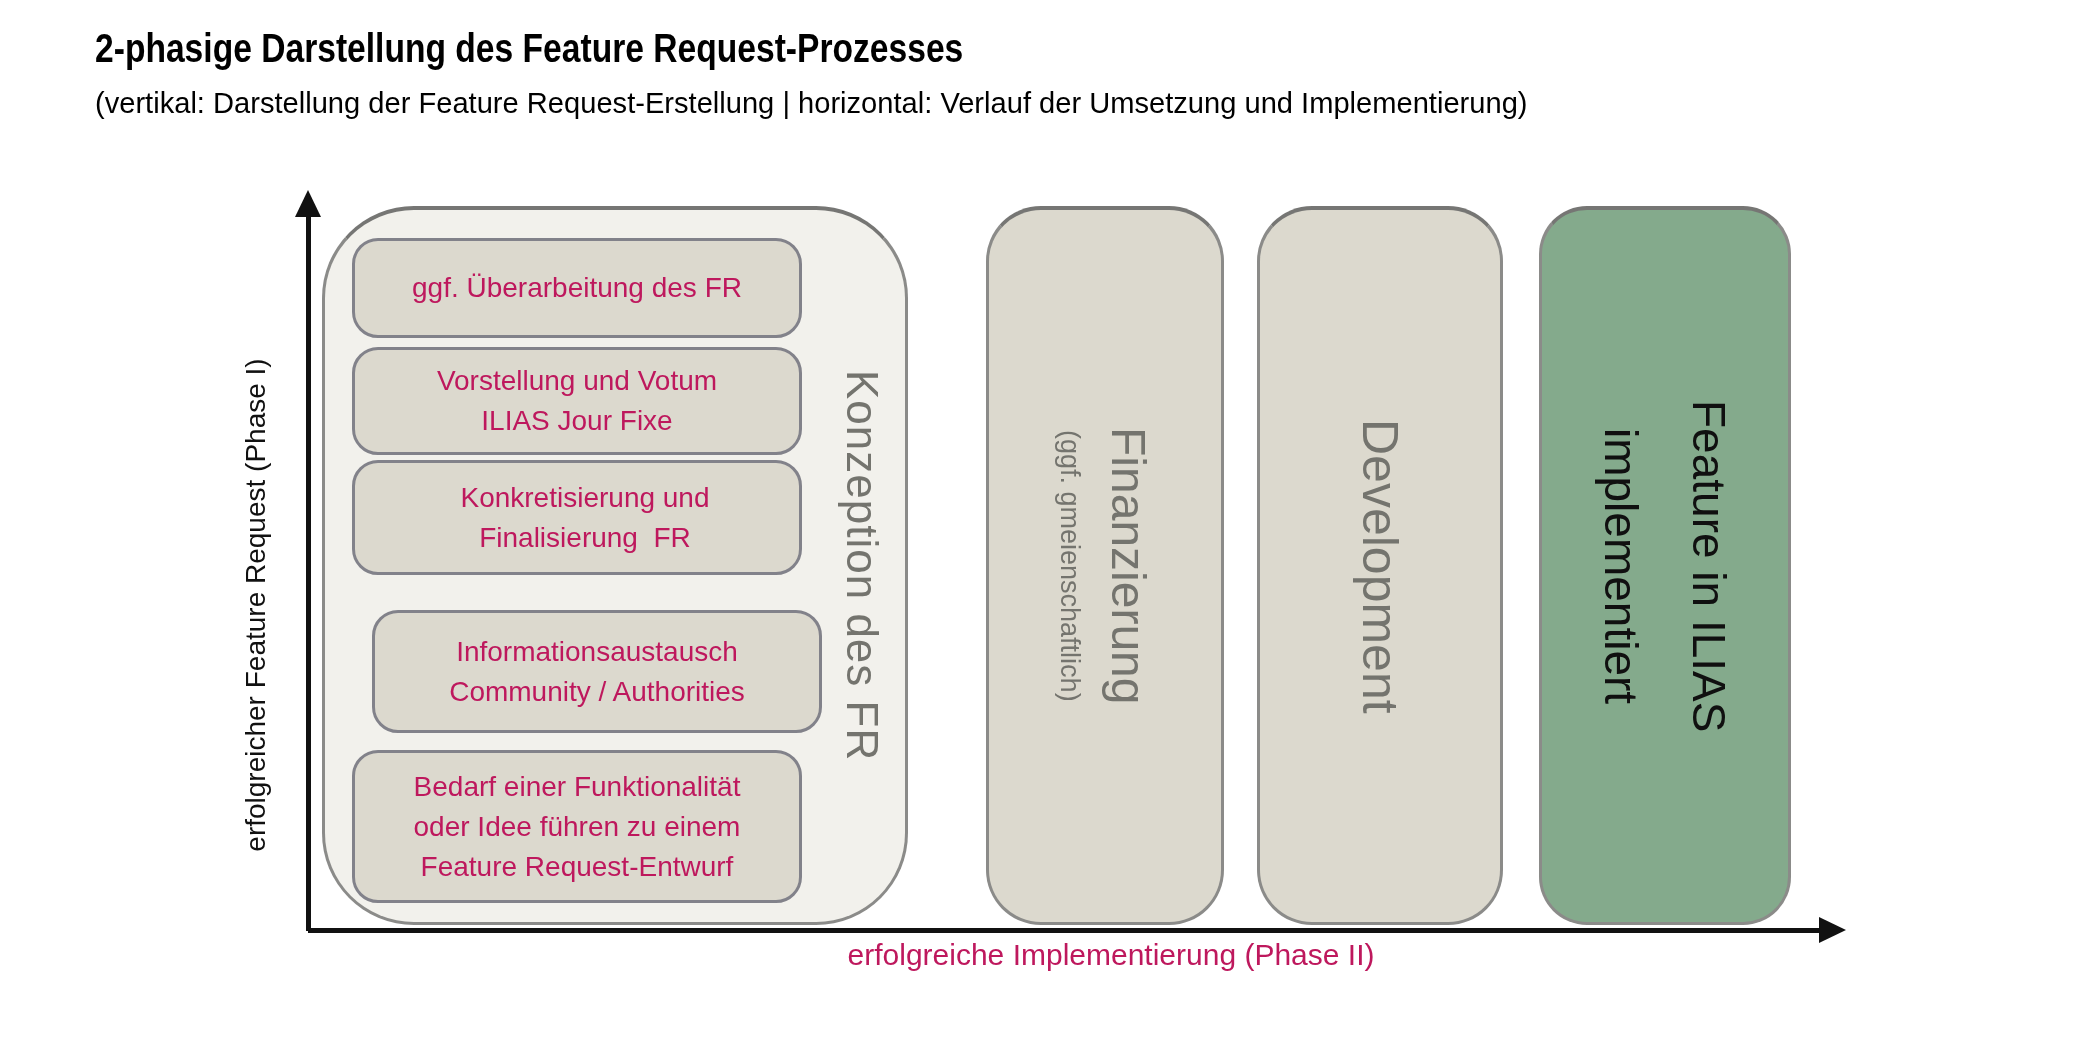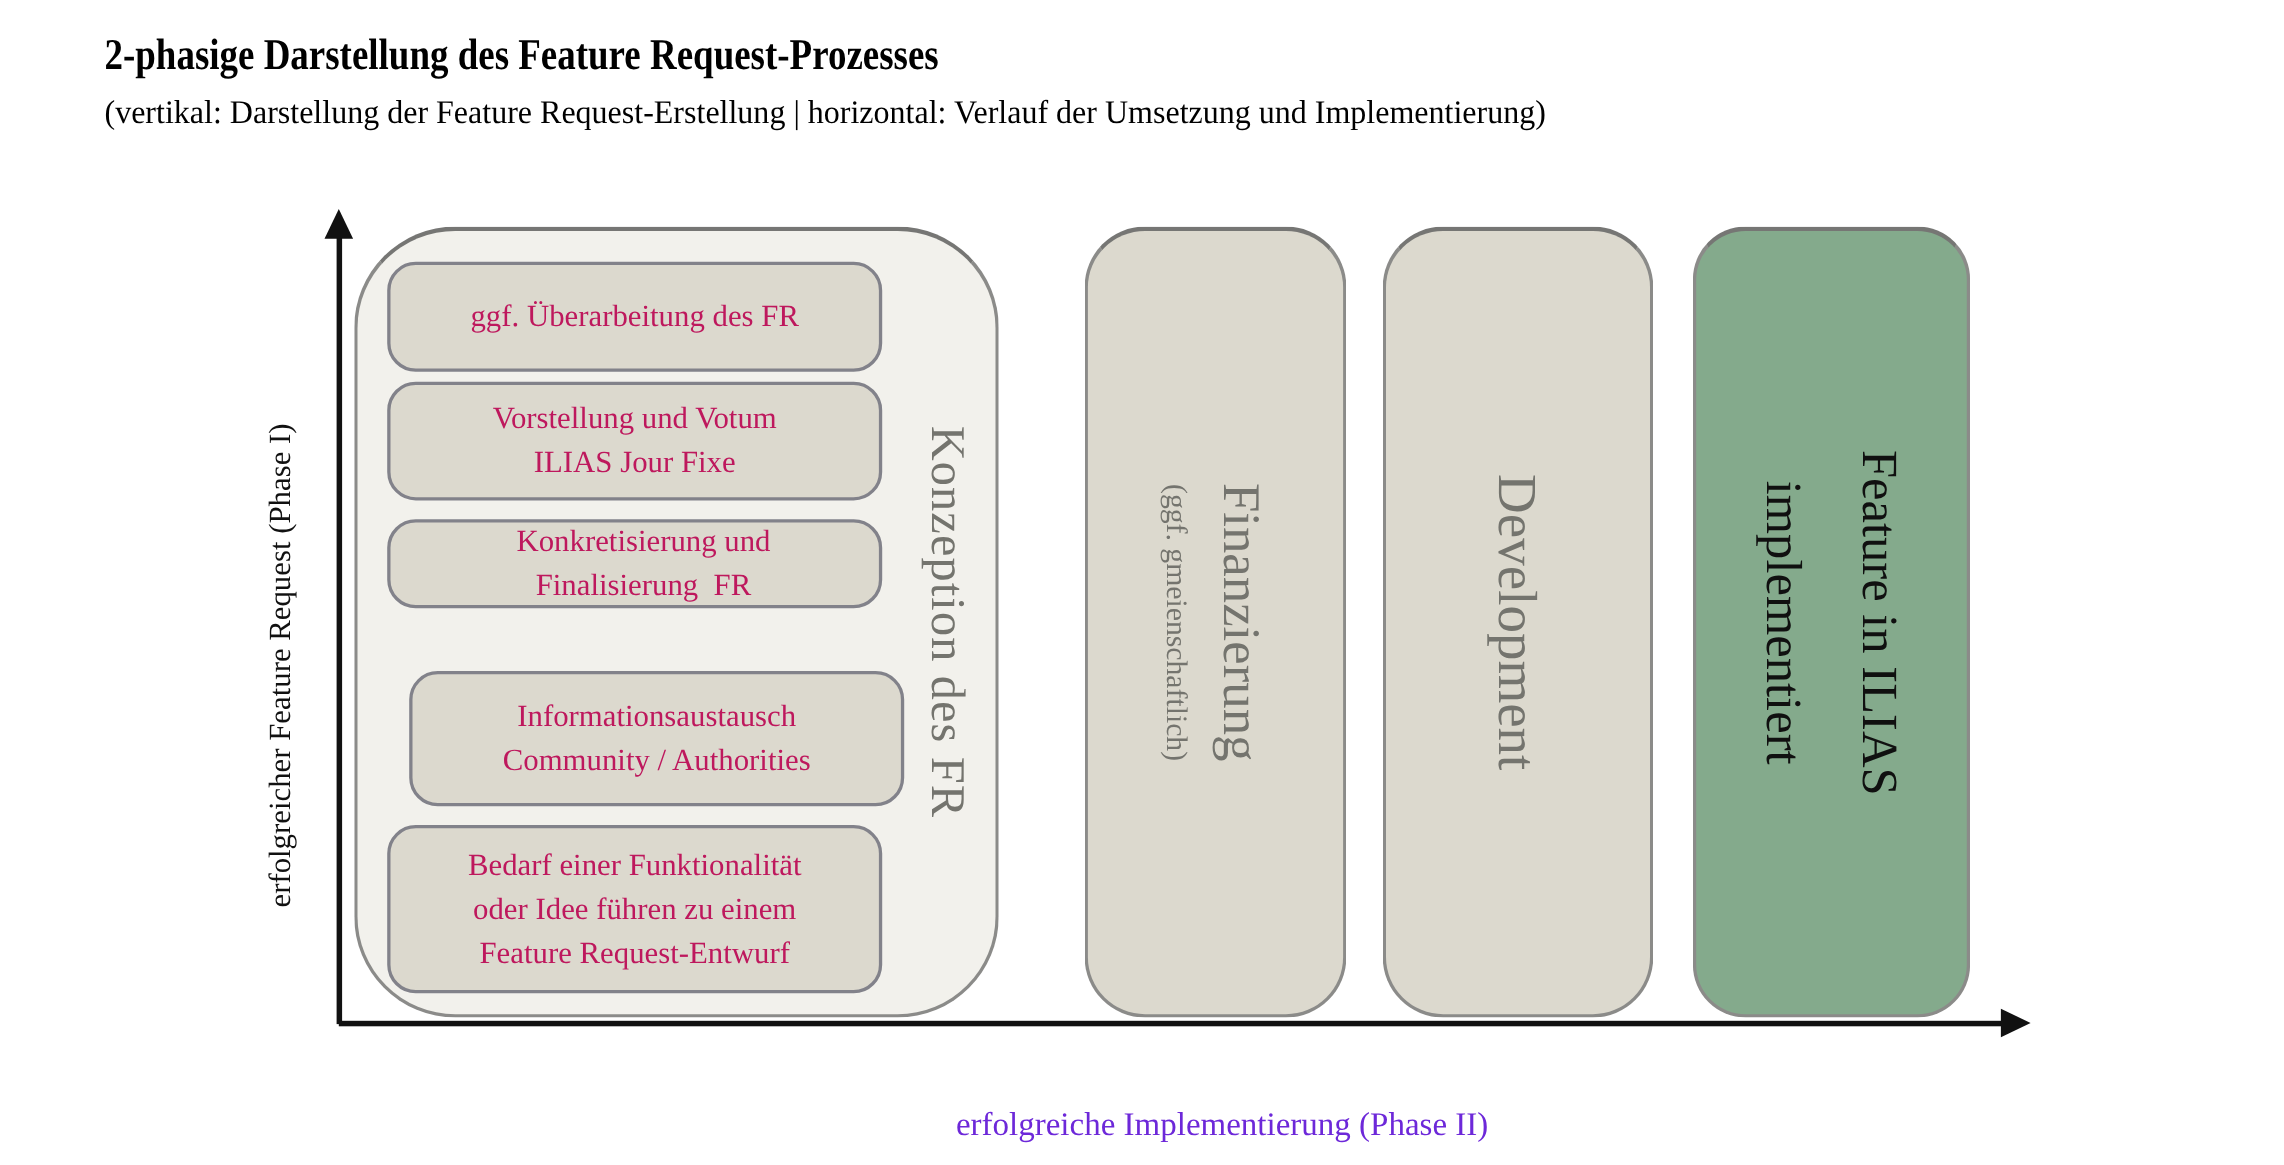--- a/index.html
+++ b/index.html
@@ -1,21 +1,21 @@
 <!DOCTYPE html>
 <html><head>
 <meta charset="utf-8">
 <style>
   html, body { margin: 0; padding: 0; background: #ffffff; }
   .canvas {
     position: relative;
     width: 2076px;
     height: 1059px;
     background: #ffffff;
-    font-family: Liberation Serif, serif;
+    font-family: Liberation Sans, sans-serif;
     overflow: hidden;
   }
 
   
   .title {
     position: absolute; left: 95px; top: 26px;
     font-size: 40px; font-weight: bold; color: #000;
     white-space: nowrap;
     transform: scaleX(0.84); transform-origin: left top;
   }
@@ -39,23 +39,23 @@
     position: absolute; left: 1819px; top: 917px; width: 0; height: 0;
     border-top: 13px solid transparent; border-bottom: 13px solid transparent;
     border-left: 27px solid #111;
   }
   .y-axis-label {
     position: absolute; left: 256px; top: 605px;
     transform: translate(-50%, -50%) rotate(-90deg);
     font-size: 28px; color: #111; white-space: nowrap;
   }
   .x-axis-label {
-    position: absolute; left: 1111px; top: 1023px;
+    position: absolute; left: 1111px; top: 955px;
     transform: translate(-50%, -50%);
-    font-size: 30px; color: #6d28d9; white-space: nowrap;
+    font-size: 30px; color: #be185d; white-space: nowrap;
   }
 
   
   .group-box {
     position: absolute; left: 322px; top: 206px; width: 586px; height: 719px;
     box-sizing: border-box;
     background: #f2f1ec;
     border: 3px solid #8b8b89; border-top: 4px solid #767674;
     border-radius: 92px;
   }
@@ -72,21 +72,21 @@
     position: absolute; left: 352px; width: 450px;
     box-sizing: border-box;
     background: #dcd9ce;
     border: 3px solid #82828a; border-radius: 26px;
     color: #be185d; font-size: 28px; line-height: 40px;
     display: flex; align-items: center; justify-content: center;
     text-align: center; white-space: pre-wrap;
   }
   .step1 { top: 238px; height: 100px; }
   .step2 { top: 347px; height: 108px; }
-  .step3 { top: 472px; height: 81px; padding-left: 16px; }
+  .step3 { top: 460px; height: 115px; padding-left: 16px; }
   .step4 { top: 610px; height: 123px; margin-left: 20px; }
   .step5 { top: 750px; height: 153px; }
 
   
   .col {
     position: absolute; top: 206px; height: 719px;
     box-sizing: border-box;
     background: #dcd9ce;
     border: 3px solid #8b8b89; border-top: 4px solid #767674;
     border-radius: 55px;

